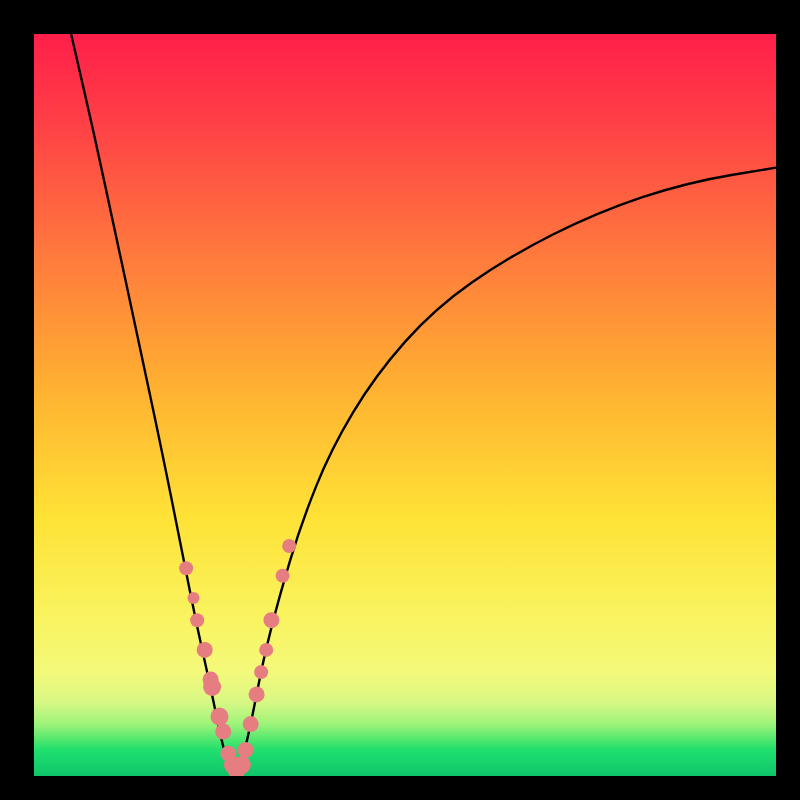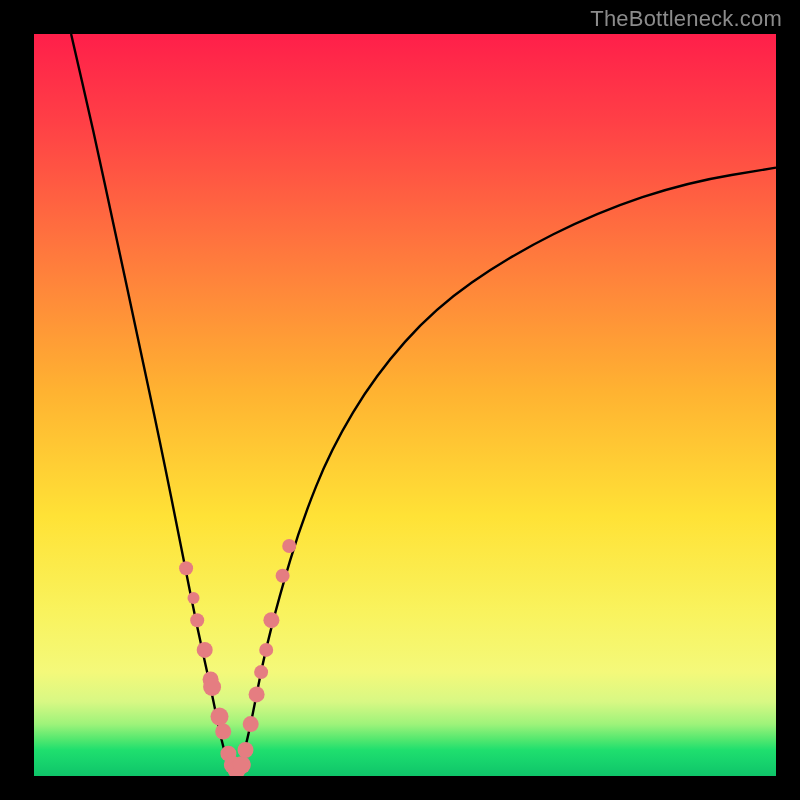--- a/index.html
+++ b/index.html
@@ -54,21 +54,20 @@
     left: 0;
     top: 0;
     width: 742px;
     height: 742px;
   }
 </style>
 </head>
 <body>
 <div class="outer">
 
-  <div class="watermark">TheBottleneck.com</div>
 
   <div class="plot-area">
     <svg class="overlay" viewBox="0 0 742 742" preserveAspectRatio="none">
 
       <path id="curve-path" fill="none" stroke="#000000" stroke-width="2.4" d="M 37.1 0.0 Q 37.1 0.0 48.2 48.2 Q 59.4 96.5 70.5 148.4 Q 81.6 200.3 92.8 252.3 Q 103.9 304.2 115.0 356.2 Q 126.1 408.1 137.3 463.8 Q 148.4 519.4 155.8 556.5 Q 163.2 593.6 170.7 627.0 Q 178.1 660.4 181.8 678.9 Q 185.5 697.5 189.2 712.3 Q 192.9 727.2 196.6 734.6 Q 200.3 742.0 204.1 734.6 Q 207.8 727.2 211.5 712.3 Q 215.2 697.5 218.9 678.9 Q 222.6 660.4 226.3 641.8 Q 230.0 623.3 237.4 593.6 Q 244.9 563.9 256.0 526.8 Q 267.1 489.7 282.0 452.6 Q 296.8 415.5 319.1 378.4 Q 341.3 341.3 371.0 307.9 Q 400.7 274.5 437.8 248.6 Q 474.9 222.6 519.4 200.3 Q 563.9 178.1 608.4 163.2 Q 653.0 148.4 697.5 141.0 T 742.0 133.6"></path>
 
       <g id="markers">
           <circle cx="152.1" cy="534.2" r="7" fill="#e57d81" stroke="#d96e73" stroke-width="0"></circle>
           <circle cx="159.5" cy="563.9" r="6" fill="#e57d81" stroke="#d96e73" stroke-width="0"></circle>
           <circle cx="163.2" cy="586.2" r="7" fill="#e57d81" stroke="#d96e73" stroke-width="0"></circle>

